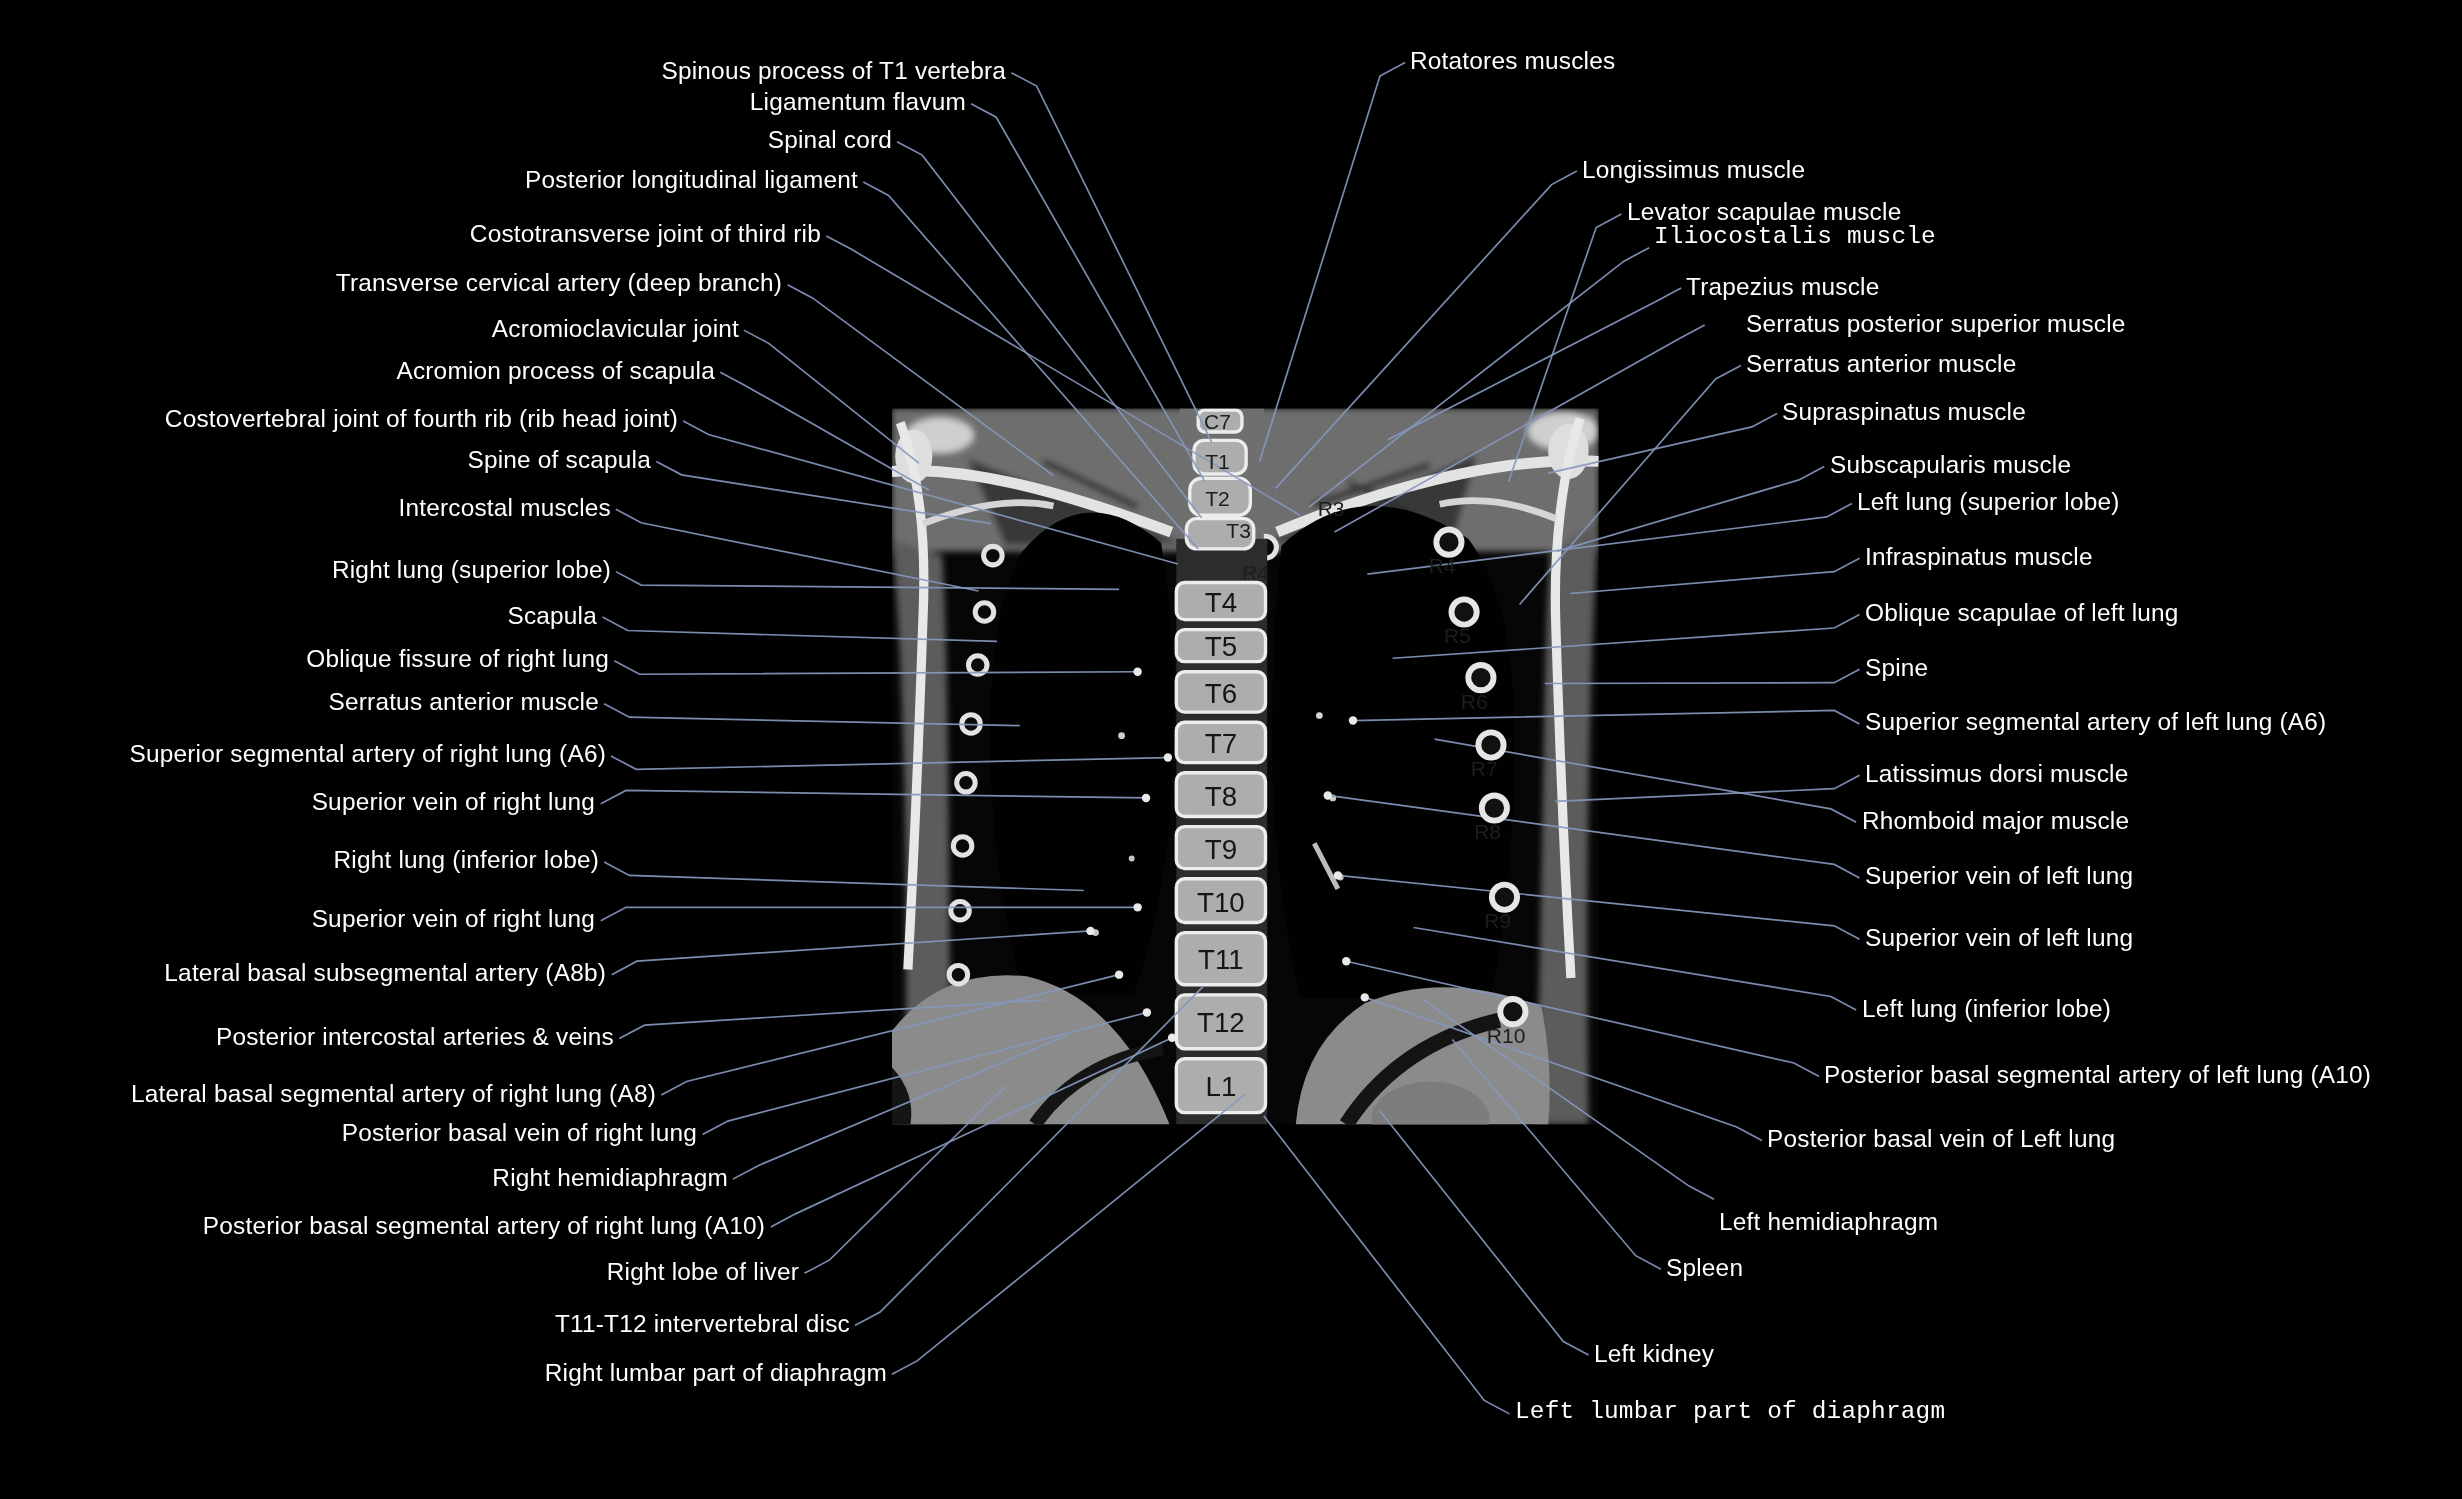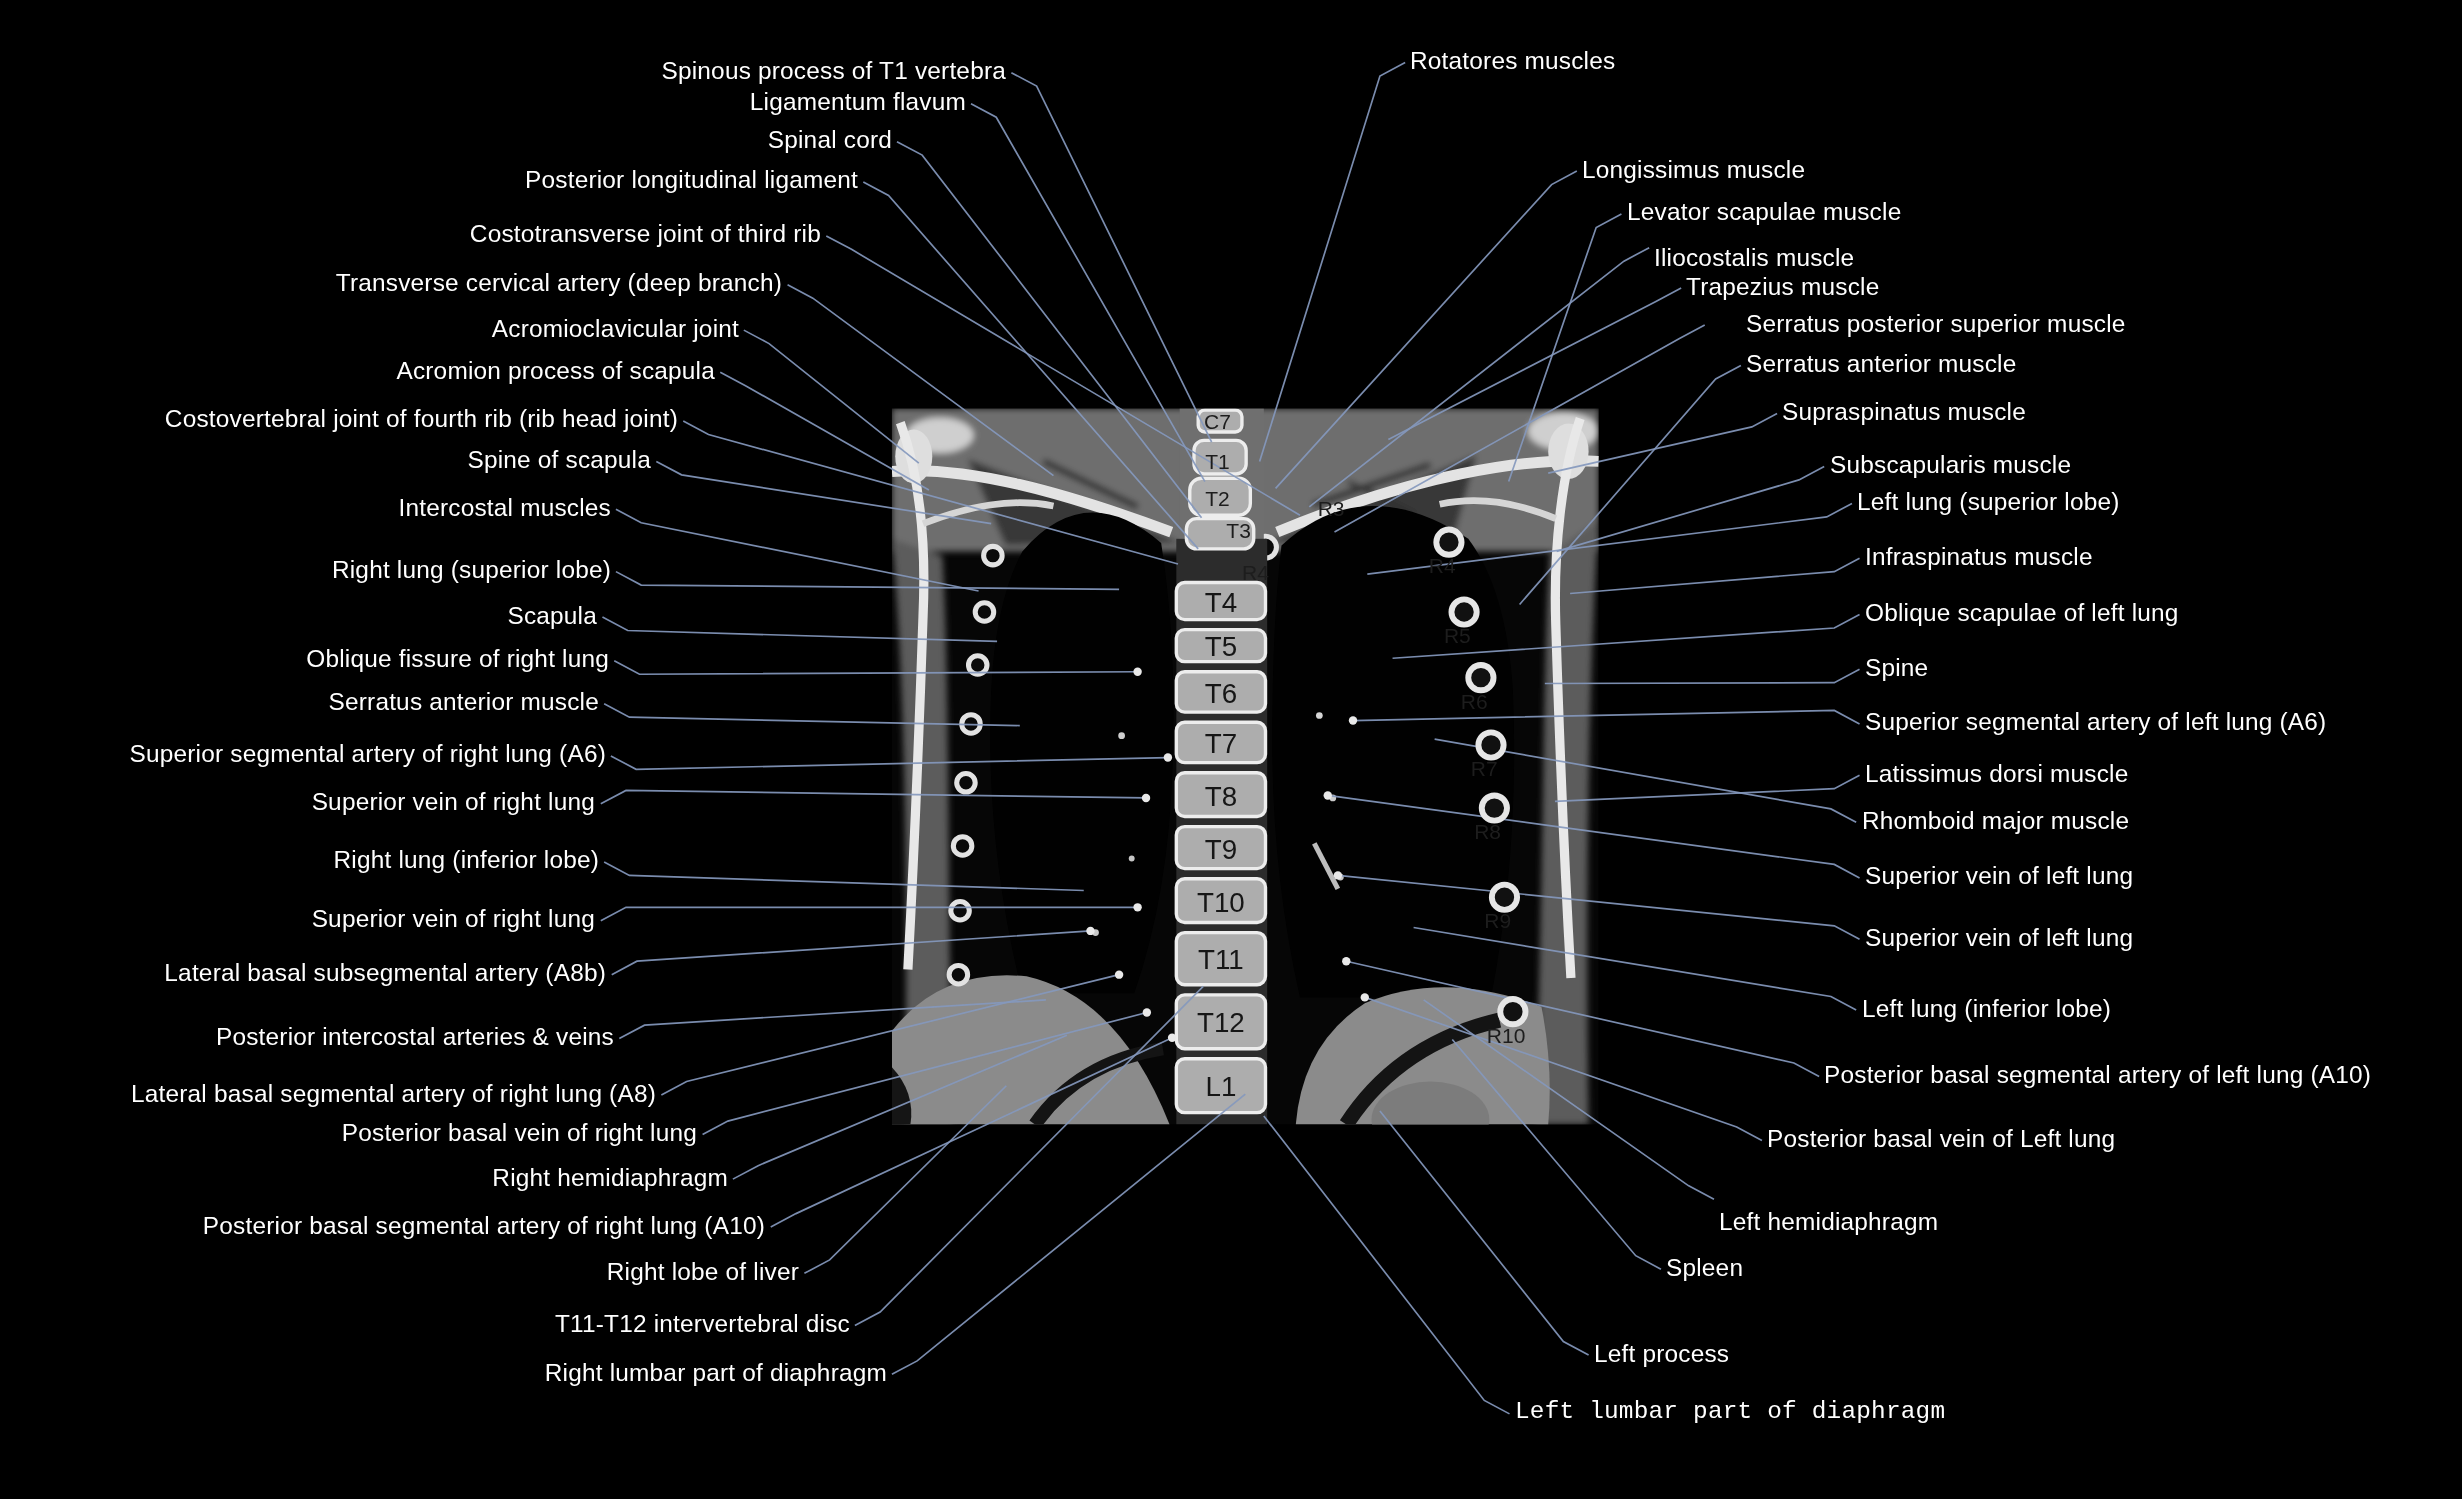--- a/index.html
+++ b/index.html
@@ -232,37 +232,37 @@
       <div class="label left" style="top: 1081px; right: 1806px;">Lateral basal segmental artery of right lung (A8)</div>
       <div class="label left" style="top: 1120px; right: 1765px;">Posterior basal vein of right lung</div>
       <div class="label left" style="top: 1165px; right: 1734px;">Right hemidiaphragm</div>
       <div class="label left" style="top: 1213px; right: 1697px;">Posterior basal segmental artery of right lung (A10)</div>
       <div class="label left" style="top: 1259px; right: 1663px;">Right lobe of liver</div>
       <div class="label left" style="top: 1311px; right: 1612px;">T11-T12 intervertebral disc</div>
       <div class="label left" style="top: 1360px; right: 1575px;">Right lumbar part of diaphragm</div>
       <div class="label right" style="top: 48px; left: 1410px;">Rotatores muscles</div>
       <div class="label right" style="top: 157px; left: 1582px;">Longissimus muscle</div>
       <div class="label right" style="top: 199px; left: 1627px;">Levator scapulae muscle</div>
-      <div class="label right" style="top: 245px; left: 1654px;">Iliocostalis muscle</div>
+      <div class="label right" style="top: 224px; left: 1654px; font-family: Liberation Mono, monospace;">Iliocostalis muscle</div>
       <div class="label right" style="top: 274px; left: 1686px;">Trapezius muscle</div>
       <div class="label right" style="top: 311px; left: 1710px; margin-left: 36px;">Serratus posterior superior muscle</div>
       <div class="label right" style="top: 351px; left: 1746px;">Serratus anterior muscle</div>
       <div class="label right" style="top: 399px; left: 1782px;">Supraspinatus muscle</div>
       <div class="label right" style="top: 452px; left: 1830px;">Subscapularis muscle</div>
       <div class="label right" style="top: 489px; left: 1857px;">Left lung (superior lobe)</div>
       <div class="label right" style="top: 544px; left: 1865px;">Infraspinatus muscle</div>
       <div class="label right" style="top: 600px; left: 1865px;">Oblique scapulae of left lung</div>
       <div class="label right" style="top: 655px; left: 1865px;">Spine</div>
       <div class="label right" style="top: 709px; left: 1865px;">Superior segmental artery of left lung (A6)</div>
       <div class="label right" style="top: 761px; left: 1865px;">Latissimus dorsi muscle</div>
       <div class="label right" style="top: 808px; left: 1862px;">Rhomboid major muscle</div>
       <div class="label right" style="top: 863px; left: 1865px;">Superior vein of left lung</div>
       <div class="label right" style="top: 925px; left: 1865px;">Superior vein of left lung</div>
       <div class="label right" style="top: 996px; left: 1862px;">Left lung (inferior lobe)</div>
       <div class="label right" style="top: 1062px; left: 1824px;">Posterior basal segmental artery of left lung (A10)</div>
       <div class="label right" style="top: 1126px; left: 1767px;">Posterior basal vein of Left lung</div>
       <div class="label right" style="top: 1185px; left: 1719px; margin-top: 24px;">Left hemidiaphragm</div>
       <div class="label right" style="top: 1255px; left: 1666px;">Spleen</div>
-      <div class="label right" style="top: 1341px; left: 1594px;">Left process</div>
+      <div class="label right" style="top: 1341px; left: 1594px;">Left kidney</div>
       <div class="label right" style="top: 1399px; left: 1515px; font-family: Liberation Mono, monospace;">Left lumbar part of diaphragm</div>
     </div>
 </div>
 
 
 </body></html>

